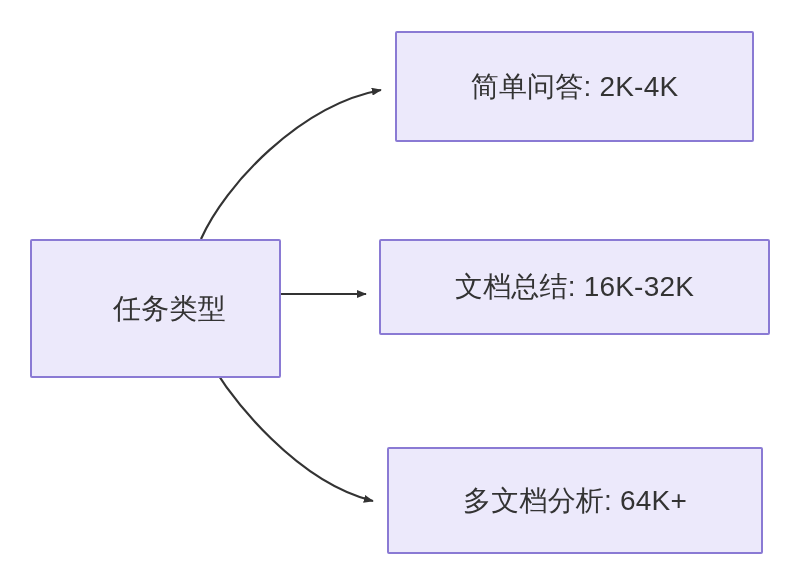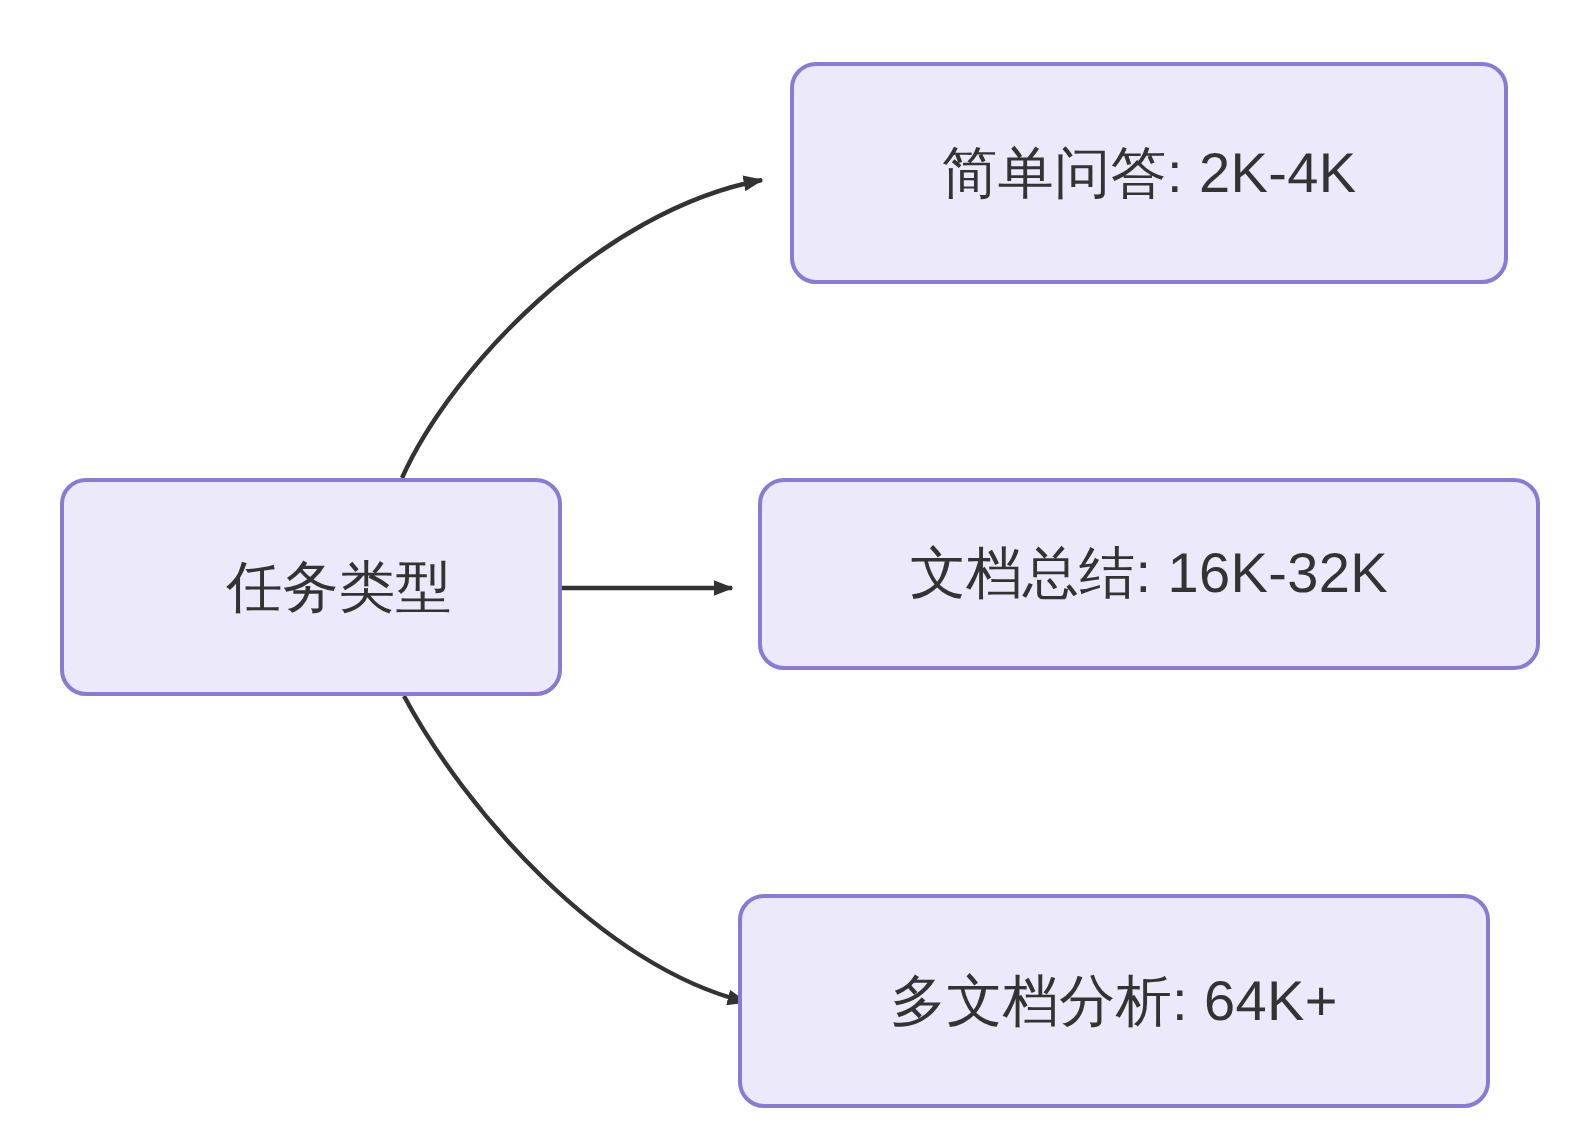--- a/index.html
+++ b/index.html
@@ -27,34 +27,34 @@
     pointer-events: none;
   }
   .node {
     position: absolute;
     box-sizing: border-box;
     display: flex;
     align-items: center;
     justify-content: center;
     background: #ece9fb;
     border: 2px solid #8a7ad4;
-    border-radius: 13px;
+    border-radius: 2px;
     z-index: 2;
   }
   .node-label {
     color: #333333;
     font-size: 28px;
     line-height: 1.2;
     white-space: nowrap;
     letter-spacing: 0.2px;
   }
-  #node-root   { left: 30px;  top: 239px; width: 251px; height: 109px; padding-left: 28px; }
+  #node-root   { left: 30px;  top: 239px; width: 251px; height: 139px; padding-left: 28px; }
   #node-simple { left: 395px; top: 31px;  width: 359px; height: 111px; }
   #node-doc    { left: 379px; top: 239px; width: 391px; height: 96px; }
-  #node-multi  { left: 369px; top: 447px; width: 376px; height: 107px; }
+  #node-multi  { left: 387px; top: 447px; width: 376px; height: 107px; }
 </style>
 </head>
 <body>
 
 <div id="canvas">
 
   <svg id="edges" viewBox="0 0 787 572" width="787" height="572" xmlns="http://www.w3.org/2000/svg">
     <defs>
       <marker id="arrowhead" markerWidth="10" markerHeight="8" refX="9.2" refY="4" orient="auto" markerUnits="userSpaceOnUse">
         <path d="M0,0 L10,4 L0,8 z" fill="#333333"></path>

